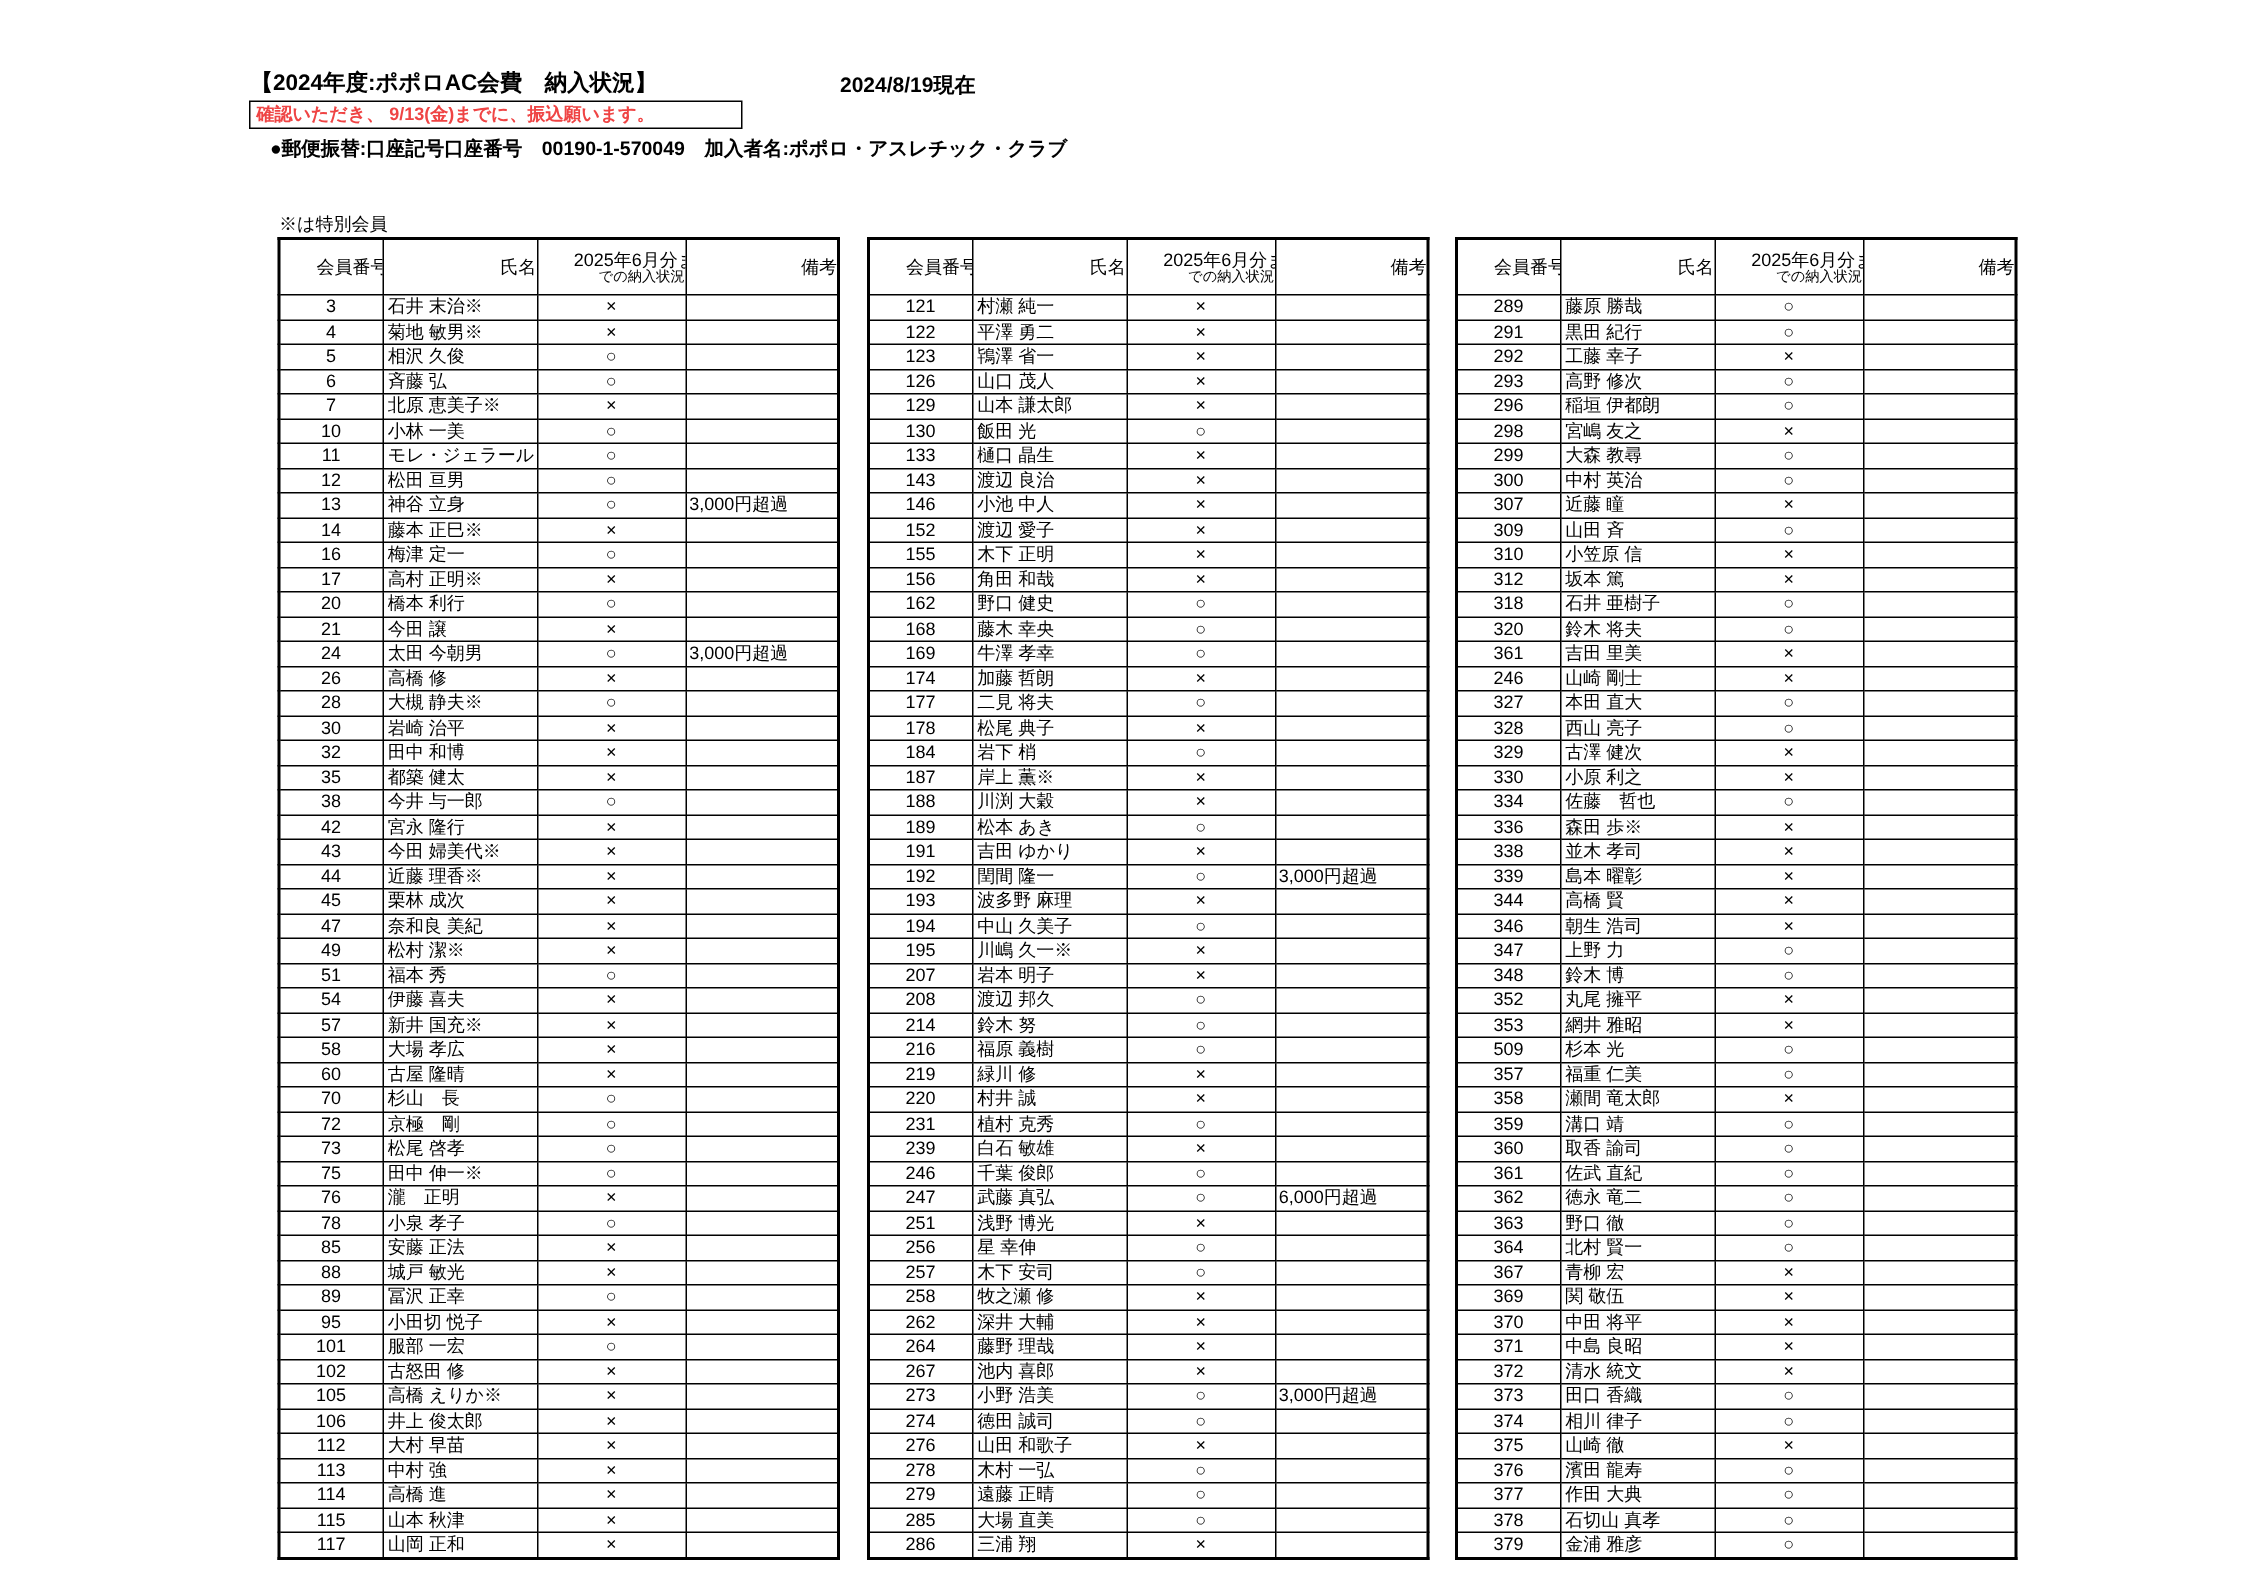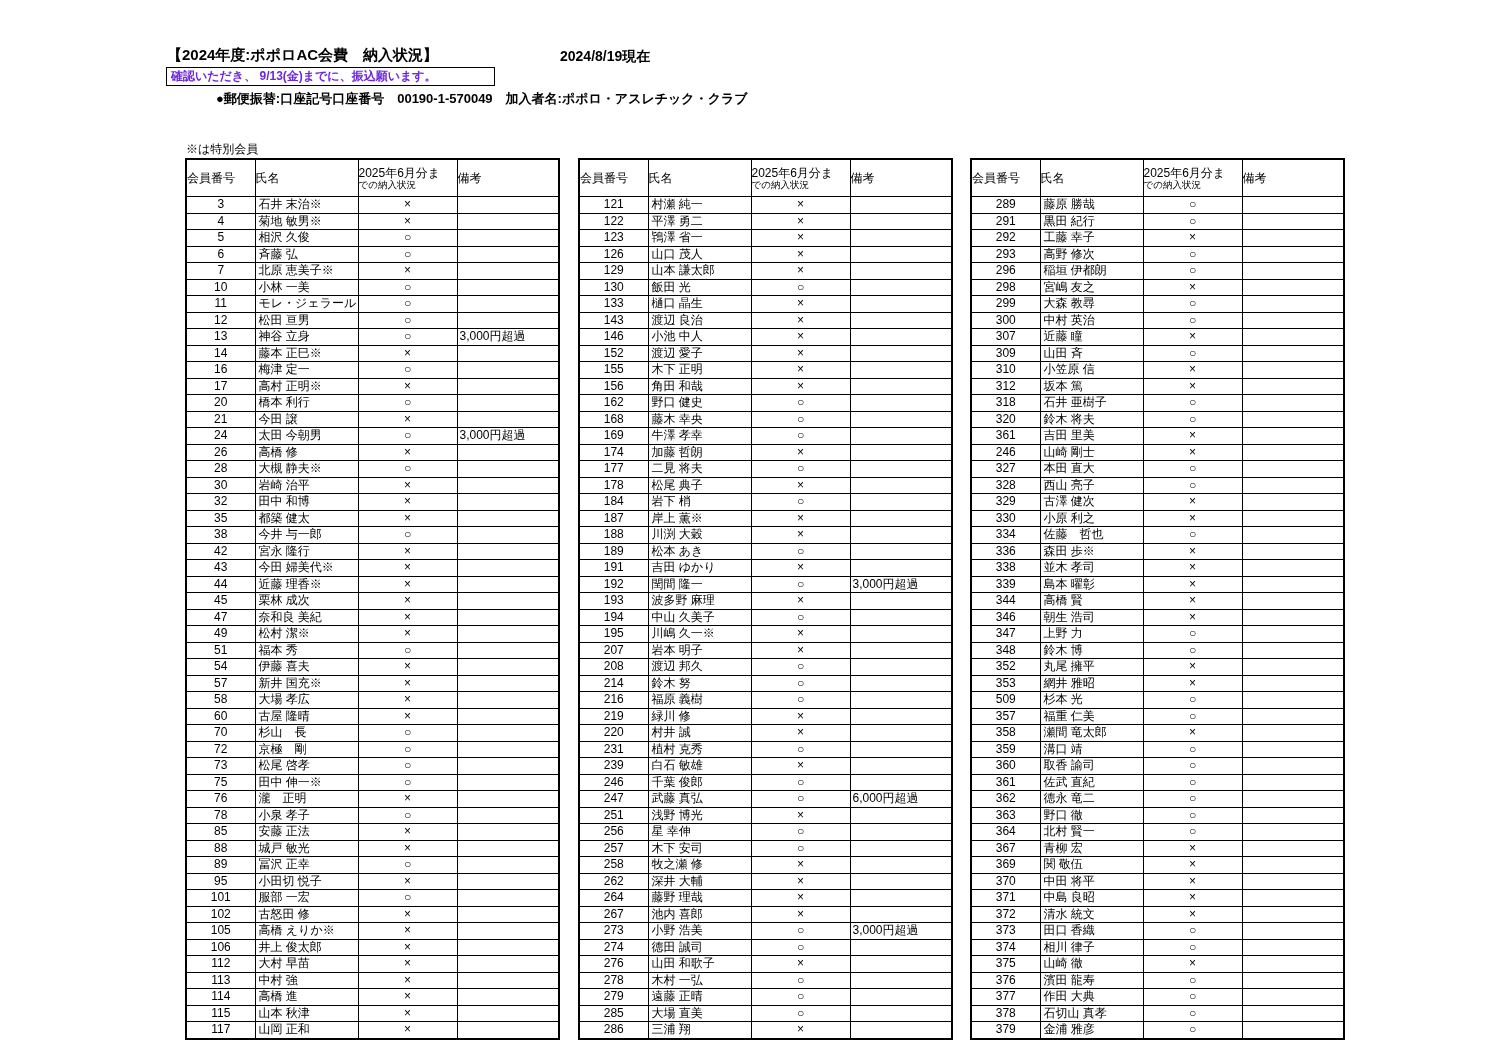--- a/index.html
+++ b/index.html
@@ -3,33 +3,33 @@
 <meta charset="utf-8">
 <style>
   html,body{margin:0;padding:0;background:#fff;}
   body{width:1497px;height:1058px;font-family:"Liberation Sans",sans-serif;color:#000;}
   .page{position:relative;width:1354px;height:1058px;background:#ffffff;overflow:hidden;border-radius:32px;}
 
   .title{position:absolute;left:167px;top:46px;font-size:15px;font-weight:bold;white-space:nowrap;}
   .date{position:absolute;left:560px;top:48px;font-size:14px;font-weight:bold;white-space:nowrap;}
   .notice-box{position:absolute;left:166px;top:67px;width:329px;height:19px;border:1px solid #000;
     box-sizing:border-box;display:flex;align-items:center;}
-  .notice-text{font-size:12px;font-weight:bold;color:#6d28d9;padding-left:4px;white-space:nowrap;}
-  .pay-line{position:absolute;left:180px;font-size:13px;font-weight:bold;white-space:nowrap;margin-left:36px;}
+  .notice-text{font-size:12px;font-weight:bold;color:#ef4444;padding-left:4px;white-space:nowrap;}
+  .pay-line{position:absolute;left:180px;font-size:13px;font-weight:bold;white-space:nowrap;}
   .pay-postal{top:90px;}
   .pay-bank{top:108px;}
   .special-note{position:absolute;left:186px;top:141px;font-size:12px;white-space:nowrap;text-align:right;}
 
   table.member-table{position:absolute;top:158px;border-collapse:collapse;table-layout:fixed;
     width:373px;background:#fff;border:2px solid #000;}
   #table-1{left:185px;}
   #table-2{left:578px;}
   #table-3{left:970px;}
   .member-table th,.member-table td{border:1px solid #000;padding:0;overflow:hidden;white-space:nowrap;}
-  .member-table thead th{height:36px;font-weight:normal;vertical-align:middle;text-align:left;font-size:12px;}
+  .member-table thead th{height:36px;font-weight:normal;vertical-align:middle;text-align:right;font-size:12px;padding-left:24px;}
   .hdr-status-l1{font-size:12px;line-height:1.2;}
   .hdr-status-l2{font-size:9.5px;line-height:1.1;}
   .member-table td{height:15.5px;font-size:12px;line-height:1.05;vertical-align:middle;}
   td.cell-num{text-align:center;}
   td.cell-name{text-align:left;padding-left:3px;}
   td.cell-status{text-align:center;font-size:12px;}
   td.cell-remarks{text-align:left;padding-left:2px;}
 </style>
 </head>
 <body>

